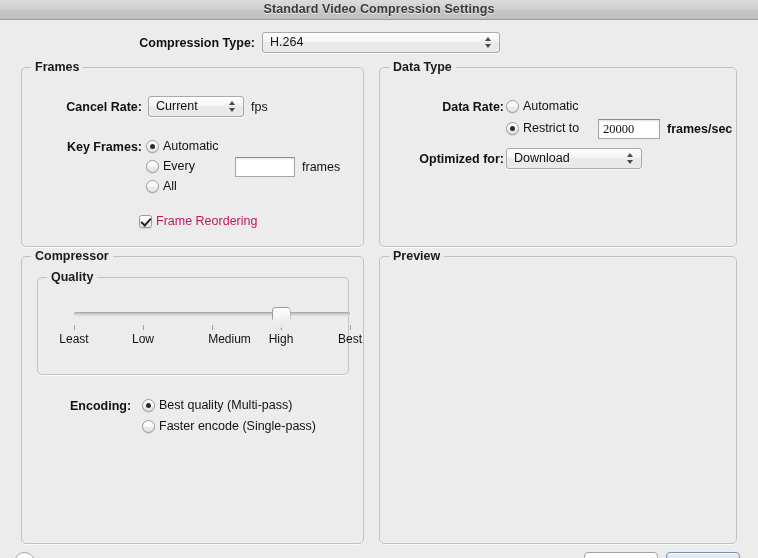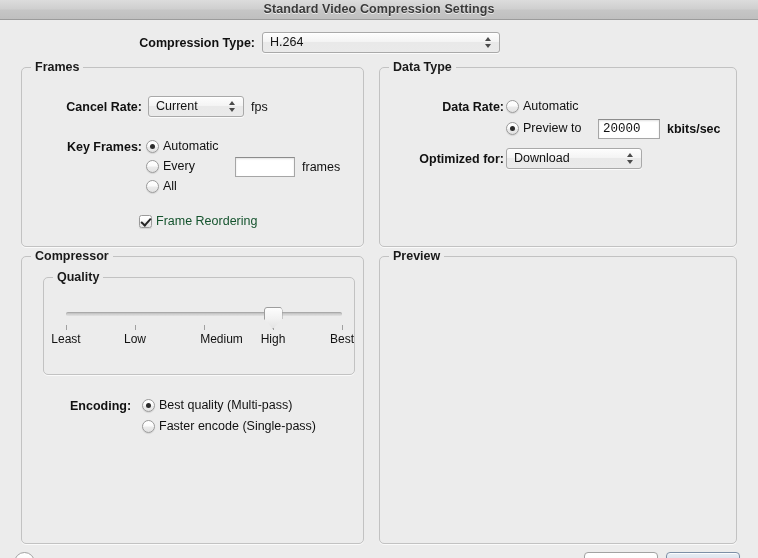--- a/index.html
+++ b/index.html
@@ -136,21 +136,21 @@
     background: #ececec;
     font-size: 12.5px;
     font-weight: bold;
     color: #1a1a1a;
     white-space: nowrap;
   }
 
   #grp-motion   { left: 21px;  top: 46px;  width: 343px; height: 180px; }
   #grp-datarate { left: 379px; top: 46px;  width: 358px; height: 180px; }
   #grp-compressor { left: 21px;  top: 235px; width: 343px; height: 288px; }
-  #grp-quality  { left: 15px;  top: 20px;  width: 312px; height: 98px; margin-left: 6px; }
+  #grp-quality  { left: 15px;  top: 20px;  width: 312px; height: 98px; }
   #grp-preview  { left: 379px; top: 235px; width: 358px; height: 288px; }
 
   
   .lbl {
     position: absolute;
     font-size: 12.5px;
     color: #111;
     white-space: nowrap;
   }
   .lbl-bold { font-weight: bold; }
@@ -214,43 +214,43 @@
     width: 4px; height: 8px;
     border: solid #262626;
     border-width: 0 2px 2px 0;
     transform: rotate(42deg);
   }
   .check-label {
     position: absolute;
     left: 17px; top: 0;
     line-height: 17px;
     font-size: 12.5px;
-    color: #14532d;
+    color: #be185d;
   }
 
   
   .textfield {
     position: absolute;
     box-sizing: border-box;
     height: 20px;
     background: #ffffff;
     border: 1px solid #a6a6a6;
     border-top-color: #8c8c8c;
     box-shadow: inset 0 1px 2px rgba(0,0,0,0.12);
-    font-family: Liberation Mono, monospace;
+    font-family: Liberation Serif, serif;
     font-size: 12.5px;
     color: #111;
     padding: 0 4px;
     line-height: 18px;
   }
 
   
   #slider-wrap {
     position: absolute;
-    left: 22px; top: 28px;
+    left: 36px; top: 28px;
     width: 276px; height: 18px;
   }
   #slider-track {
     position: absolute;
     left: 0; top: 6px;
     width: 276px; height: 4px;
     border-radius: 2px;
     background: linear-gradient(to bottom, #b9b9b9 0%, #cfcfcf 55%, #e2e2e2 100%);
     box-shadow: inset 0 1px 1px rgba(0,0,0,0.12);
   }
@@ -392,25 +392,25 @@
       <div class="group-title">Data Type</div>
 
       <div class="lbl lbl-bold lbl-right" style="left:0; top:32px; width:124px;">Data Rate:</div>
 
       <div class="radio-row" style="left:126px; top:30px;">
         <span class="radio"></span>
         <span class="radio-label">Automatic</span>
       </div>
       <div class="radio-row" style="left:126px; top:52px;">
         <span class="radio on"></span>
-        <span class="radio-label">Preview to</span>
+        <span class="radio-label">Restrict to</span>
       </div>
 
       <input class="textfield" style="left: 218px; top: 51px; width: 62px;" type="text" value="20000">
-      <div class="lbl lbl-bold" style="left:287px; top:54px;">kbits/sec</div>
+      <div class="lbl lbl-bold" style="left:287px; top:54px;">frames/sec</div>
 
       <div class="lbl lbl-bold lbl-right" style="left:0; top:84px; width:124px;">Optimized for:</div>
       <div class="popup" style="left:126px; top:80px; width:136px;">
         <div class="popup-text">Download</div>
         <div class="popup-arrows">
           <span class="arr arr-up"></span>
             <span class="arr arr-dn"></span>
         </div>
       </div>
     </div>

